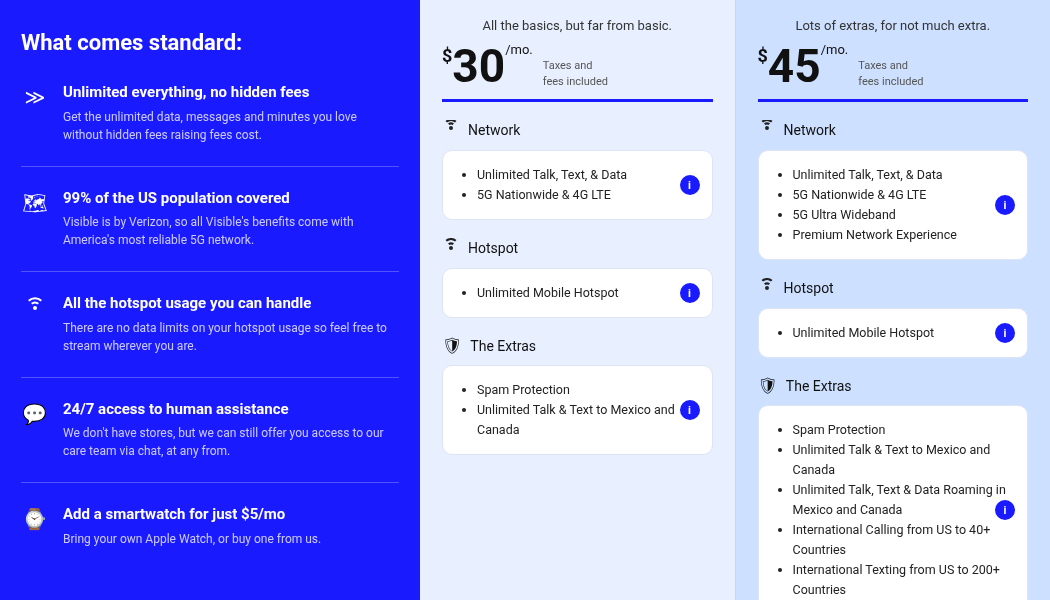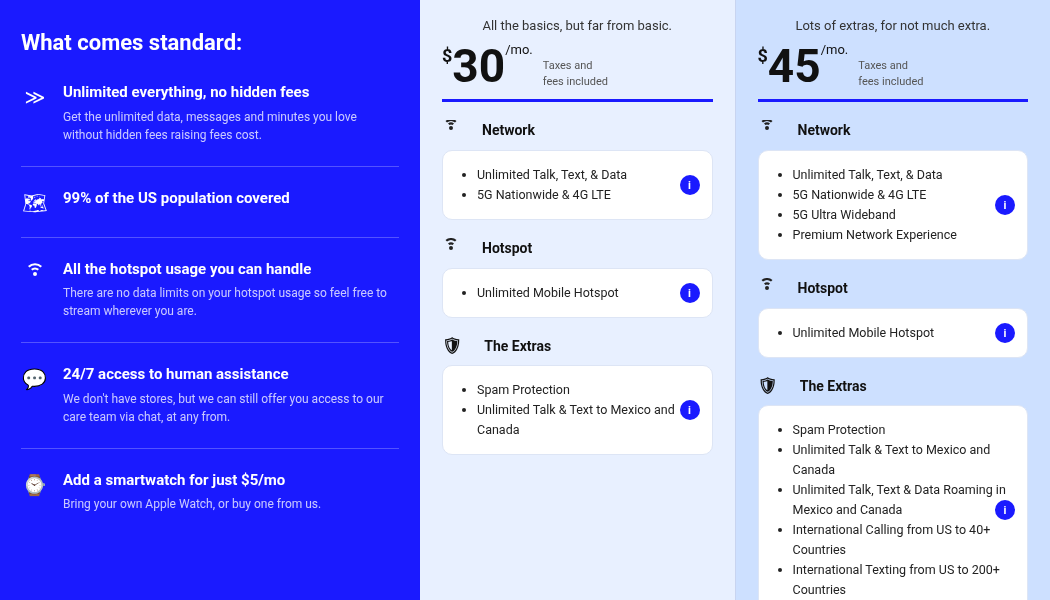--- a/index.html
+++ b/index.html
@@ -129,23 +129,23 @@
 
     .price-note {
       font-size: 11px;
       color: #555;
       line-height: 1.4;
     }
 
     .section-title {
       display: flex;
       align-items: center;
-      gap: 22px;
+      gap: 8px;
       font-size: 14px;
-      font-weight: 700;
+      font-weight: 400;
       color: #111;
       margin-bottom: 10px;
       margin-top: 18px;
     }
 
     .section-icon {
       font-size: 16px;
     }
 
     .feature-card {
@@ -208,20 +208,21 @@
     <div class="feature-text">
       <h3>Unlimited everything, no hidden fees</h3>
       <p>Get the unlimited data, messages and minutes you love without hidden fees raising fees cost.</p>
     </div>
   </div>
 
   <div class="feature-item">
     <div class="feature-icon">🗺</div>
     <div class="feature-text">
       <h3>99% of the US population covered</h3>
+      <p>Visible is by Verizon, so all Visible's benefits come with America's most reliable 5G network.</p>
     </div>
   </div>
 
   <div class="feature-item">
     <div class="feature-icon">
       <svg width="24" height="20" viewBox="0 0 24 20" fill="none">
         <path d="M12 10a2 2 0 1 1 0 4 2 2 0 0 1 0-4zm-4-3a6 6 0 0 1 8 0l-1.5 1.5a4 4 0 0 0-5 0L8 7zm-3-3a10 10 0 0 1 14 0l-1.5 1.5a8 8 0 0 0-11 0L5 4z" fill="white"></path>
       </svg>
     </div>
     <div class="feature-text">

